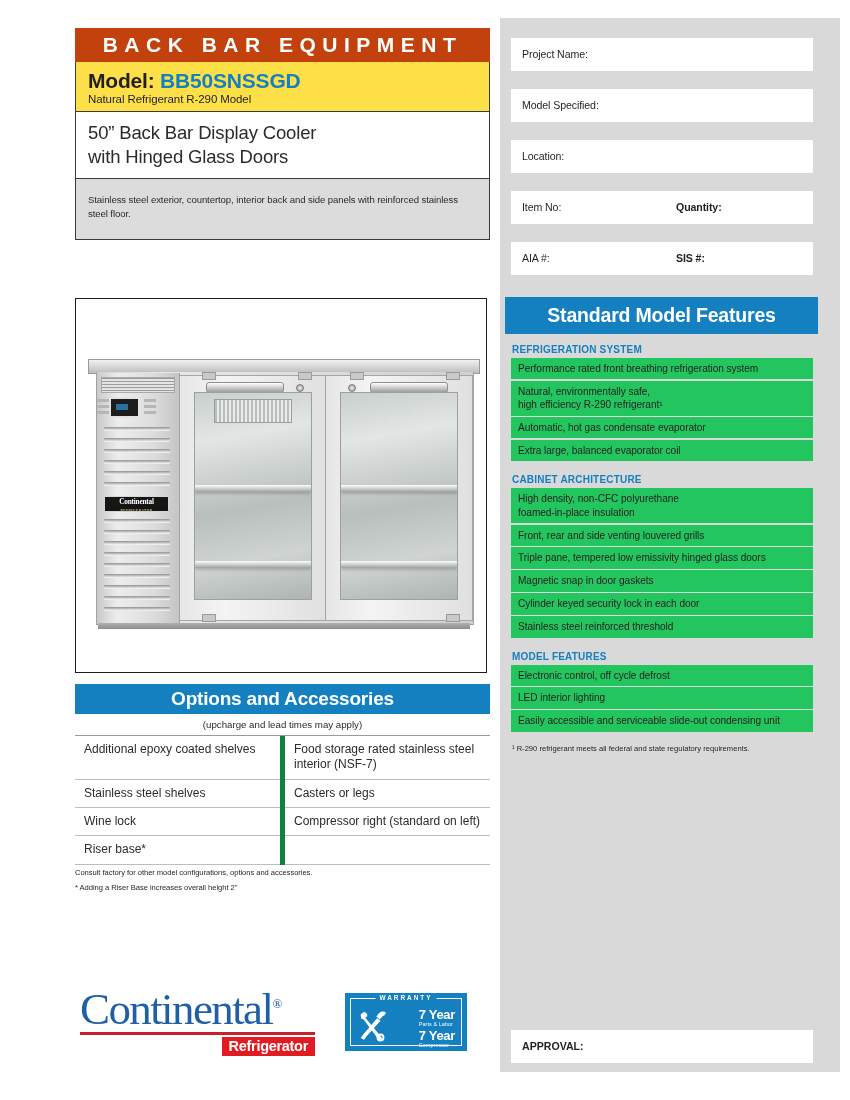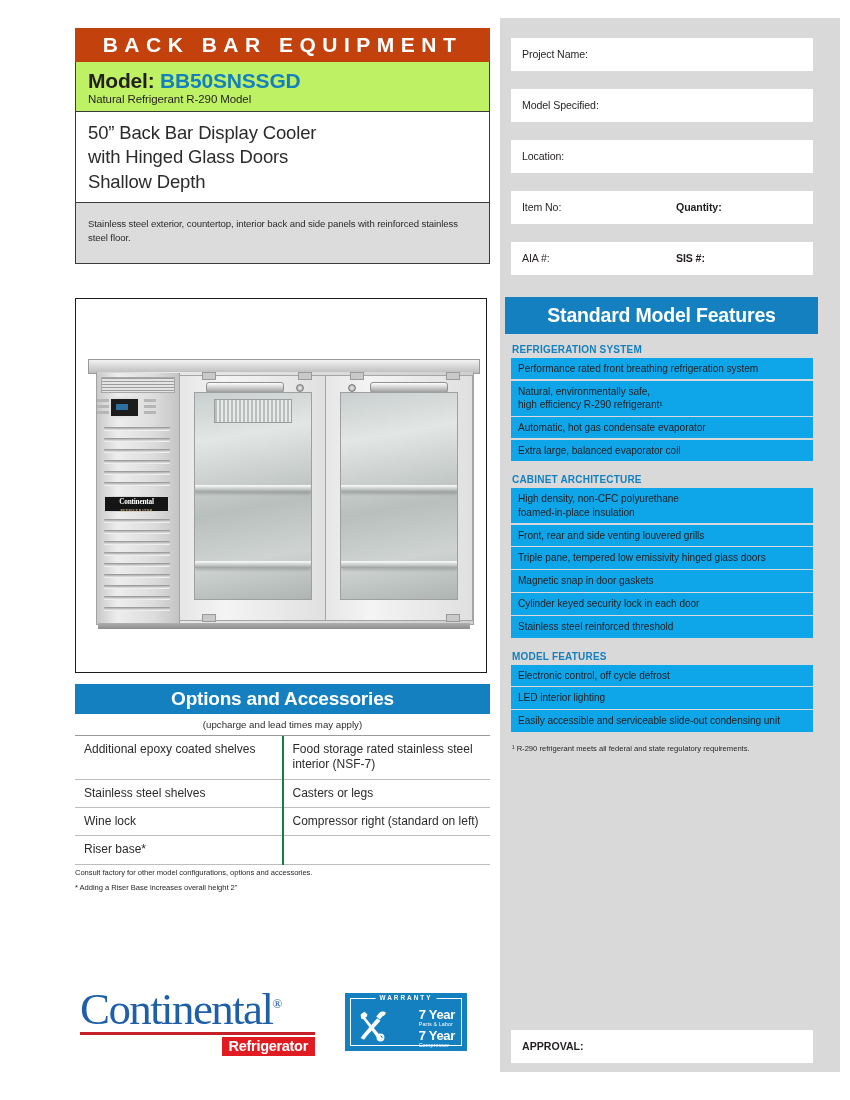--- a/index.html
+++ b/index.html
@@ -10,21 +10,21 @@
   .gray-panel{position:absolute;left:500px;top:18px;width:340px;height:1054px;
               background:#d9d9d9;}
 
   
   .left-col{position:absolute;left:75px;top:28px;width:415px;}
 
   .band-title{background:#c2410c;color:#ffffff;height:34px;line-height:34px;
               text-align:center;font-weight:bold;font-size:21px;
               letter-spacing:6.5px;font-family:"Liberation Sans", sans-serif;}
 
-  .model-box{border:1.5px solid #3a3a3a;border-top:none;background:#bef264;
+  .model-box{border:1.5px solid #3a3a3a;border-top:none;background:#fde047;
              padding:8px 12px 6px 12px;}
   .model-line{font-size:21px;font-weight:bold;letter-spacing:-0.2px;line-height:1.05;}
   .model-line .mno{color:#1580c0;}
   .model-sub{font-size:11.5px;margin-top:1px;letter-spacing:-0.1px;}
 
   .desc-box{border:1.5px solid #3a3a3a;border-top:none;background:#ffffff;
             padding:9px 12px 8px 12px;}
   .desc-box div{font-size:18.5px;line-height:1.32;letter-spacing:-0.15px;color:#2b2b2b;}
 
   .note-box{border:1.5px solid #3a3a3a;border-top:none;background:#dcdcdc;
@@ -90,21 +90,21 @@
 
   
   .opt-wrap{position:absolute;left:75px;top:684px;width:415px;}
   .opt-head{background:#1580c0;color:#fff;height:30px;line-height:30px;text-align:center;
             font-size:19px;font-weight:bold;letter-spacing:-0.2px;}
   .opt-sub{text-align:center;font-size:9.7px;padding:5px 0 5px 0;color:#2b2b2b;
            border-bottom:1px solid #9a9a9a;}
   table.opt{width:100%;border-collapse:collapse;}
   table.opt td{border-bottom:1px solid #bdbdbd;font-size:12px;padding:6px 9px;
                vertical-align:top;line-height:1.28;color:#2b2b2b;width:50%;}
-  table.opt td.c2{border-left:2px solid #15803d;}
+  table.opt td.c2{border-left:5px solid #15803d;}
 
   .opt-foot{position:absolute;left:75px;top:868px;width:420px;}
   .opt-foot p{margin:0 0 6px 0;font-size:7.6px;color:#231f20;letter-spacing:-0.05px;}
 
   
   .logo{position:absolute;left:80px;top:988px;width:235px;}
   .logo-word{font-family:"Liberation Serif", serif;font-size:45px;color:#1f5fa8;
              letter-spacing:-1.6px;line-height:0.95;position:relative;}
   .logo-word sup{font-size:13px;vertical-align:super;letter-spacing:0;}
   .logo-rule{height:3px;background:#c62128;margin-top:1px;}
@@ -134,21 +134,21 @@
                   letter-spacing:-0.1px;}
 
   
   .sf-head{position:absolute;left:505px;top:297px;width:313px;height:37px;
            background:#1580c0;color:#fff;text-align:center;line-height:37px;
            font-size:19.5px;font-weight:bold;letter-spacing:-0.2px;}
   .sf-body{position:absolute;left:511px;top:344px;width:302px;}
   .sf-grp{font-size:10px;font-weight:bold;color:#1580c0;letter-spacing:.2px;
           margin:0 0 3px 1px;}
   .sf-grp.sp{margin-top:13px;}
-  .sf-row{background:#0ea5e9;font-size:10.1px;padding:4px 7px 4px 7px;
+  .sf-row{background:#22c55e;font-size:10.1px;padding:4px 7px 4px 7px;
           margin-bottom:1.6px;line-height:1.32;color:#231f20;letter-spacing:-0.05px;}
   .sf-note{font-size:7.6px;margin-top:12px;padding-left:1px;color:#231f20;}
 
   .approval{position:absolute;left:511px;top:1030px;width:302px;height:33px;background:#fff;}
   .approval span{position:absolute;left:11px;top:10px;font-size:10.6px;font-weight:bold;}
 </style>
 </head>
 <body>
 
 <div class="gray-panel"></div>
@@ -157,21 +157,20 @@
   <div class="band-title">BACK BAR EQUIPMENT</div>
 
   <div class="model-box">
     <div class="model-line"><span>Model:</span> <span class="mno">BB50SNSSGD</span></div>
     <div class="model-sub">Natural Refrigerant R-290 Model</div>
   </div>
 
   <div class="desc-box">
     <div>50” Back Bar Display Cooler</div>
     <div>with Hinged Glass Doors</div>
-    <div>Shallow Depth</div>
   </div>
 
   <div class="note-box">
     <p>Stainless steel exterior, countertop, interior back and side panels with reinforced stainless steel floor.</p>
   </div>
 </div>
 
 <div class="photo-frame">
   <div class="photo-inner">
     <div class="ctop"></div>

